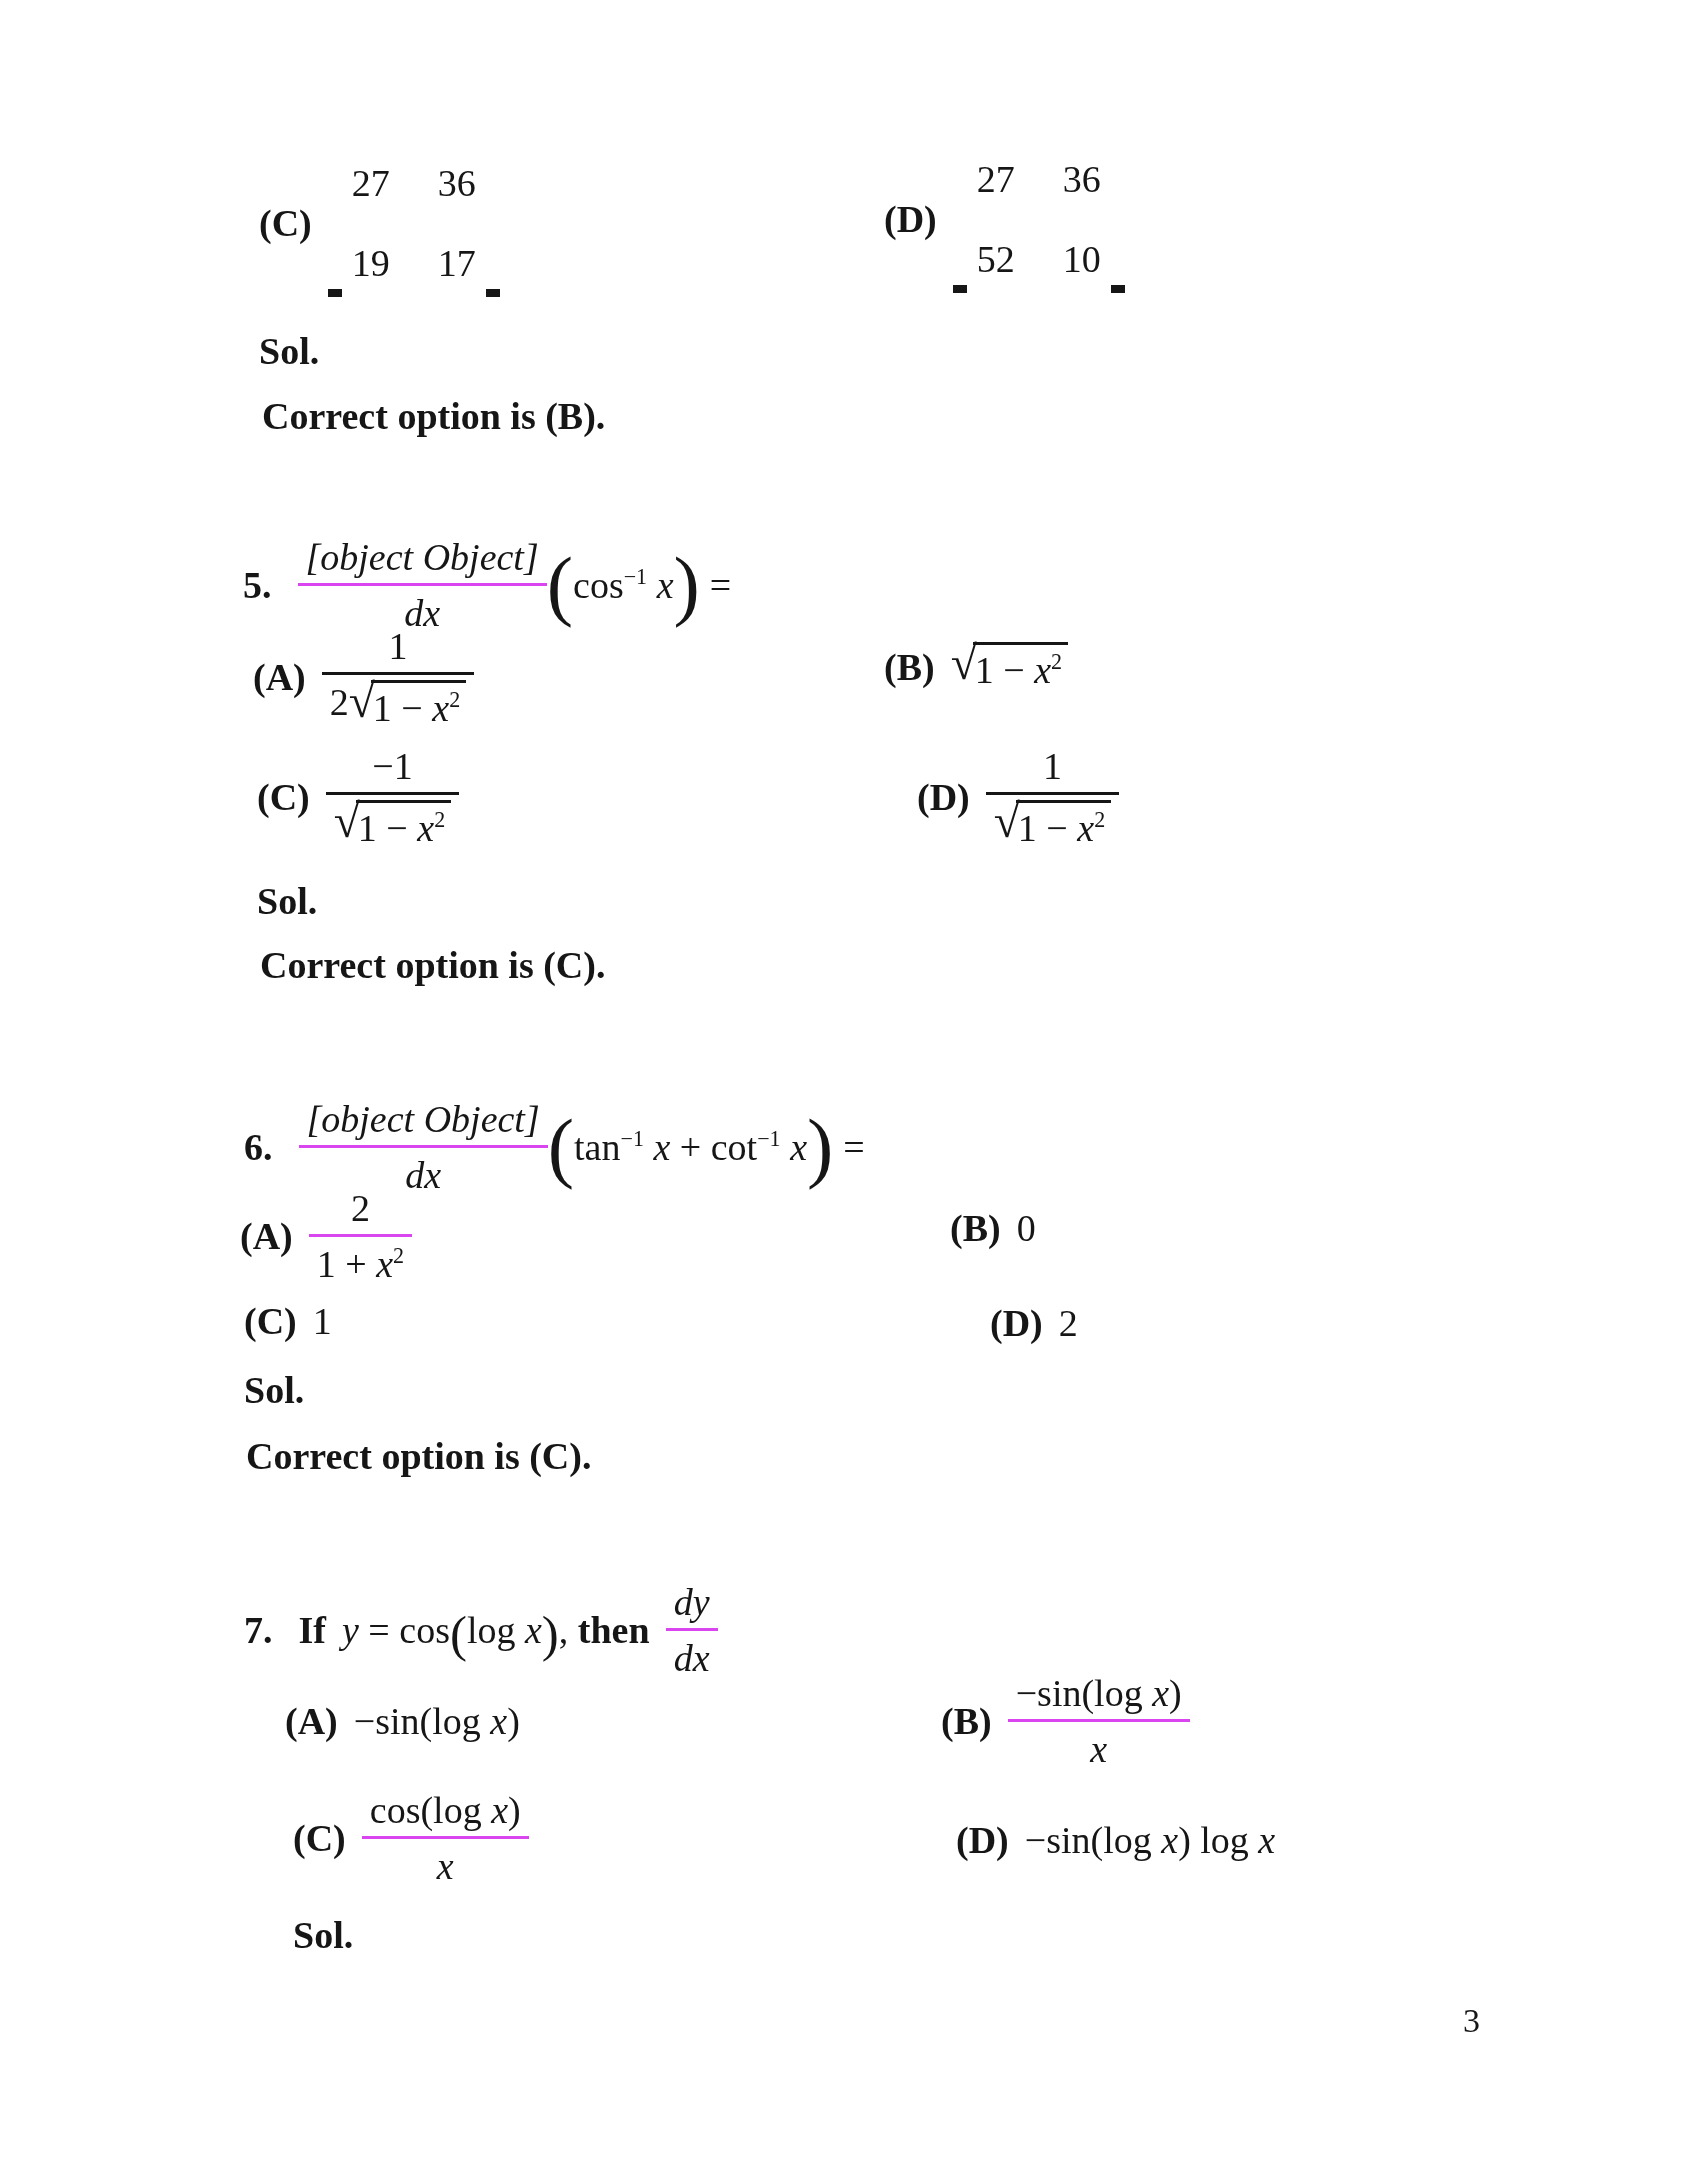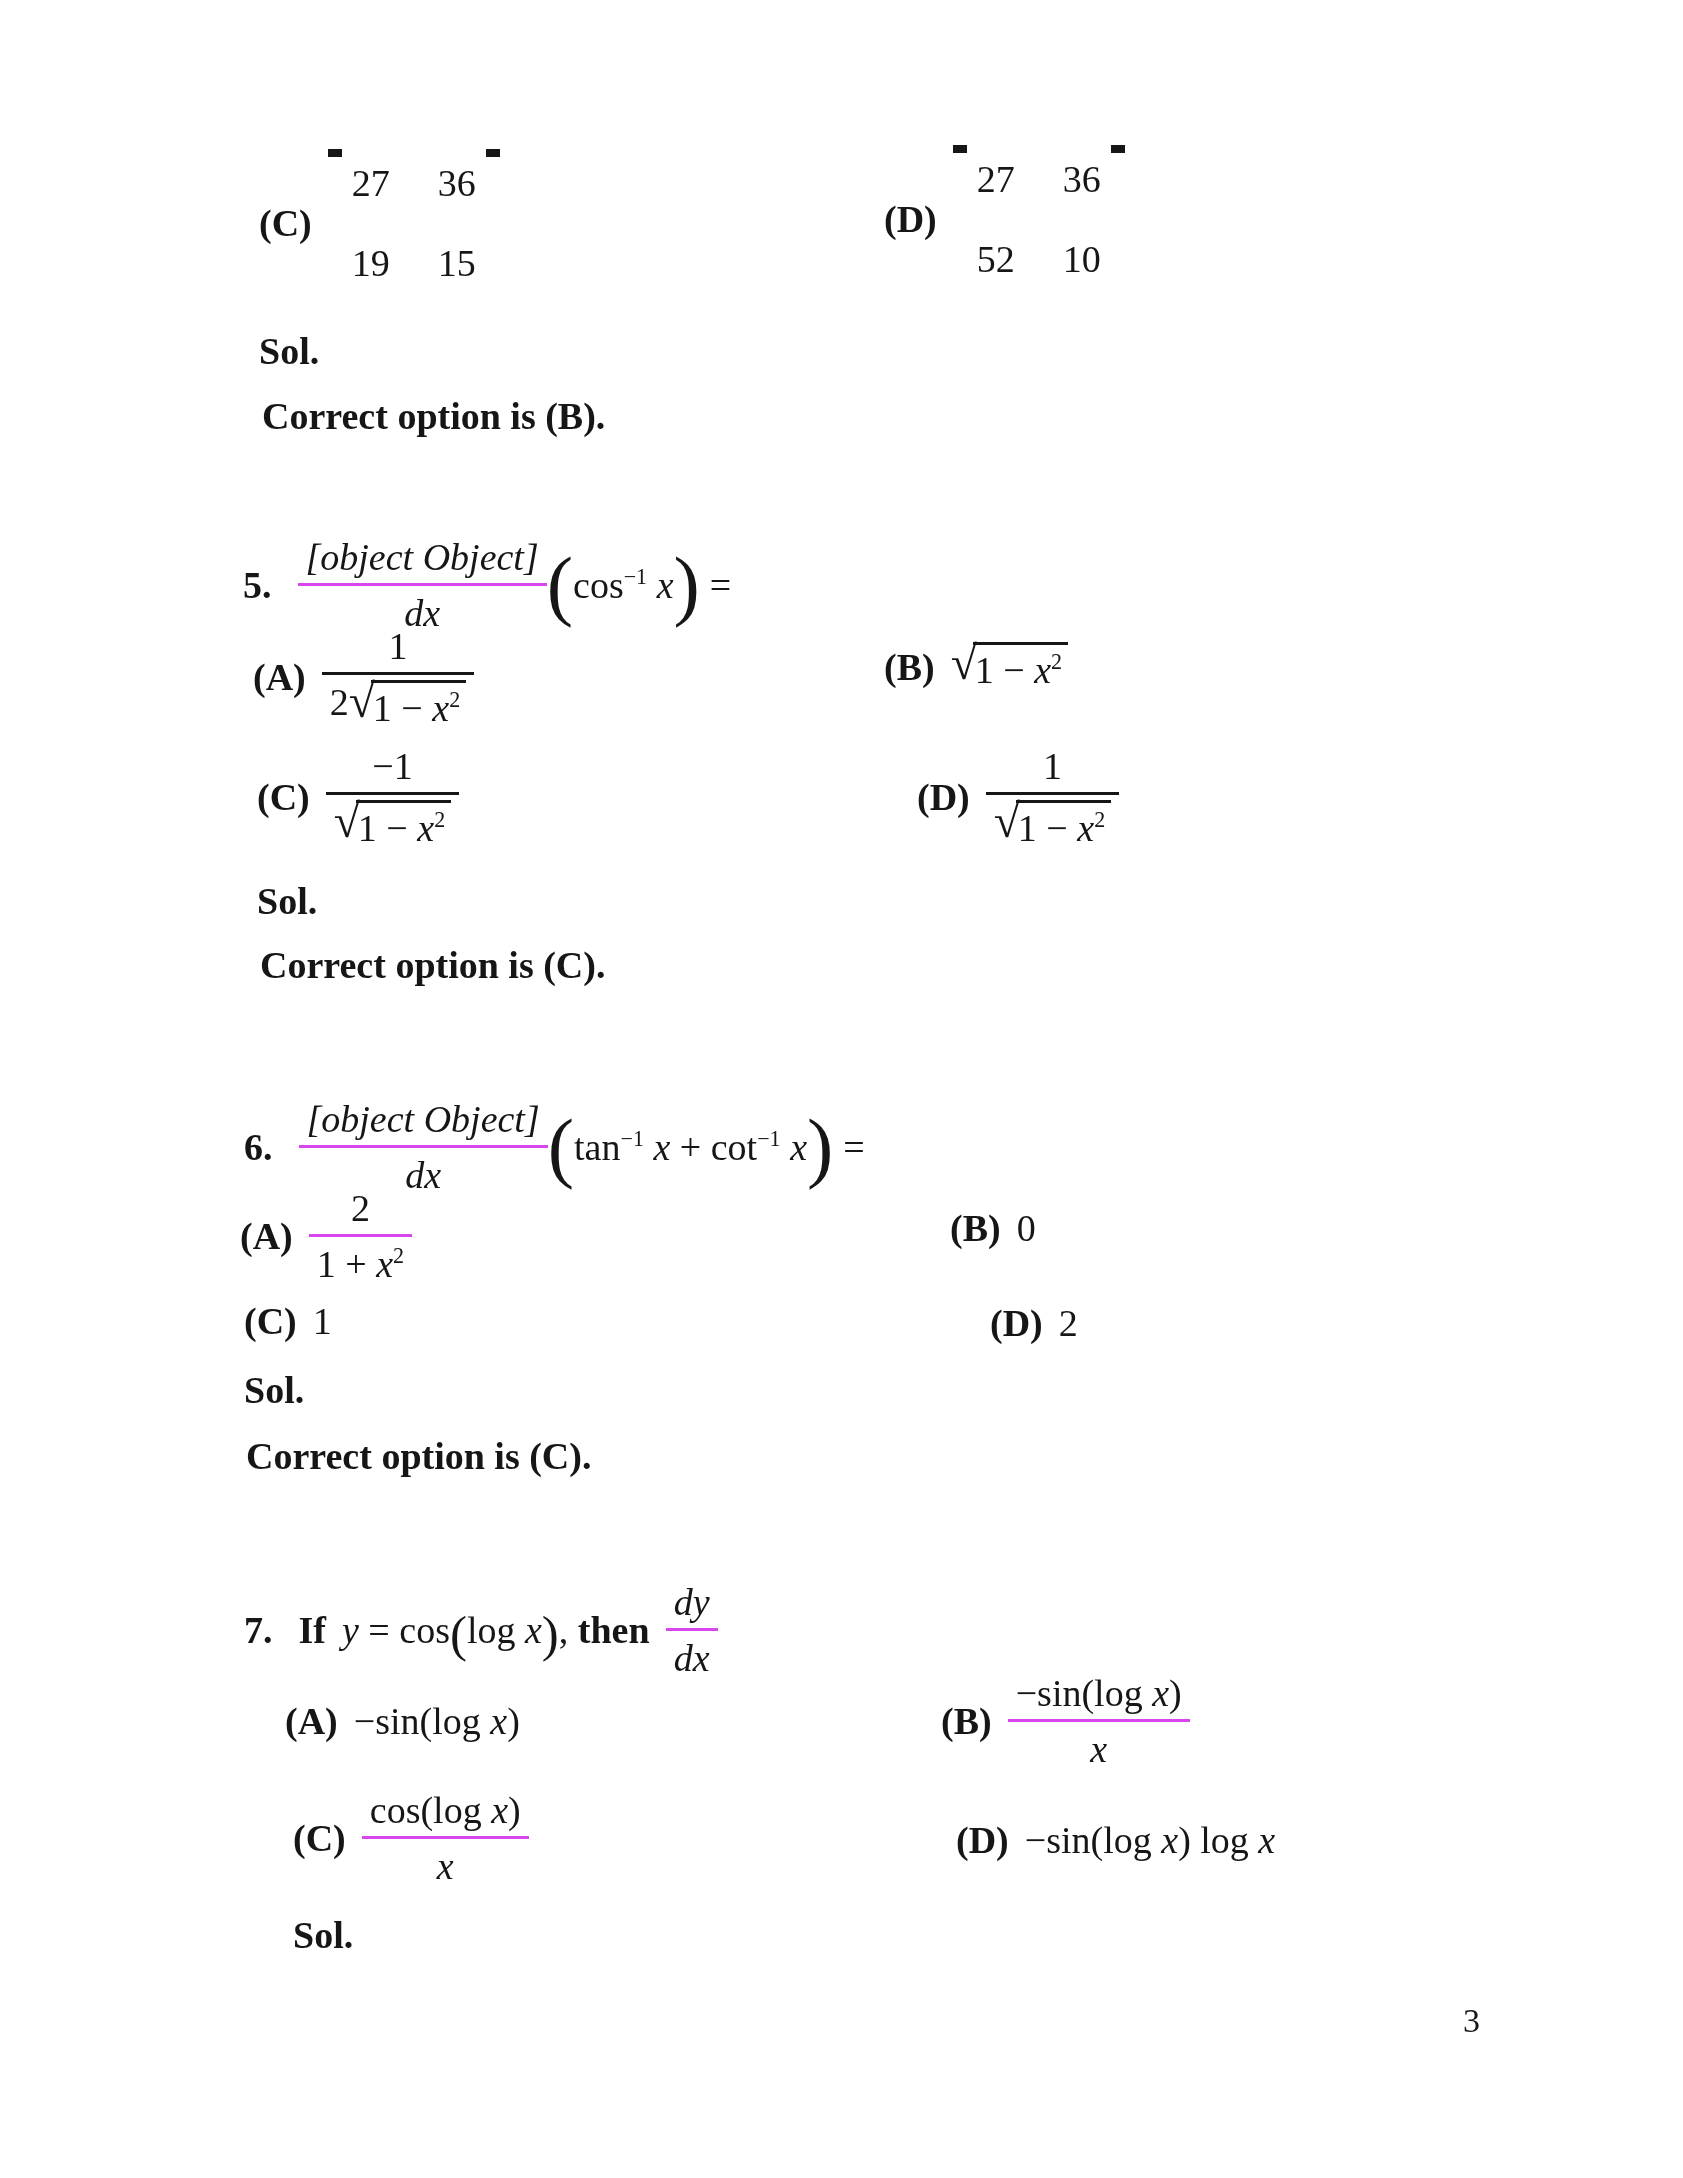--- a/index.html
+++ b/index.html
@@ -24,41 +24,41 @@
   .fden-flex { display:flex; align-items:flex-start; border-top:3px solid #161616; padding:5px 8px 0; }
   sup { font-size:0.58em; vertical-align:super; line-height:0; }
   
   .sqrt { display:inline-flex; align-items:flex-start; }
   .sgn { font-size:1.25em; line-height:0.9; }
   .rad { border-top:3px solid #161616; margin-left:-4px; padding:3px 6px 0 2px; }
   
   .bigp { font-size:79px; font-weight:400; line-height:0; display:inline-block; }
   .midp { font-size:51px; font-weight:400; line-height:0; vertical-align:middle; display:inline-block; }
   
-  .matrix { display:inline-flex; align-items:flex-start; }
+  .matrix { display:inline-flex; align-items:flex-end; }
   .mb { width:14px; }
   .mbl { border:4px solid #161616; border-right:0; }
   .mbr { border:4px solid #161616; border-left:0; }
   .mgrid { display:grid; grid-template-columns:auto auto; column-gap:48px; row-gap:36px;
            padding:12px 10px; align-items:center; justify-items:center; }
 </style>
 </head>
 <body>
 
 <div class="page">
 
   <div class="blk row" style="left:259px;top:149px">
     <span class="b lbl">(C)</span>
     <span class="matrix">
       <span class="mb mbl"></span>
       <span class="mgrid">
         <span>27</span>
         <span>36</span>
         <span>19</span>
-        <span>15</span>
+        <span>17</span>
       </span>
       <span class="mb mbr"></span>
     </span>
   </div>
 
   <div class="blk row" style="left:884px;top:145px">
     <span class="b lbl">(D)</span>
     <span class="matrix">
       <span class="mb mbl"></span>
       <span class="mgrid">

